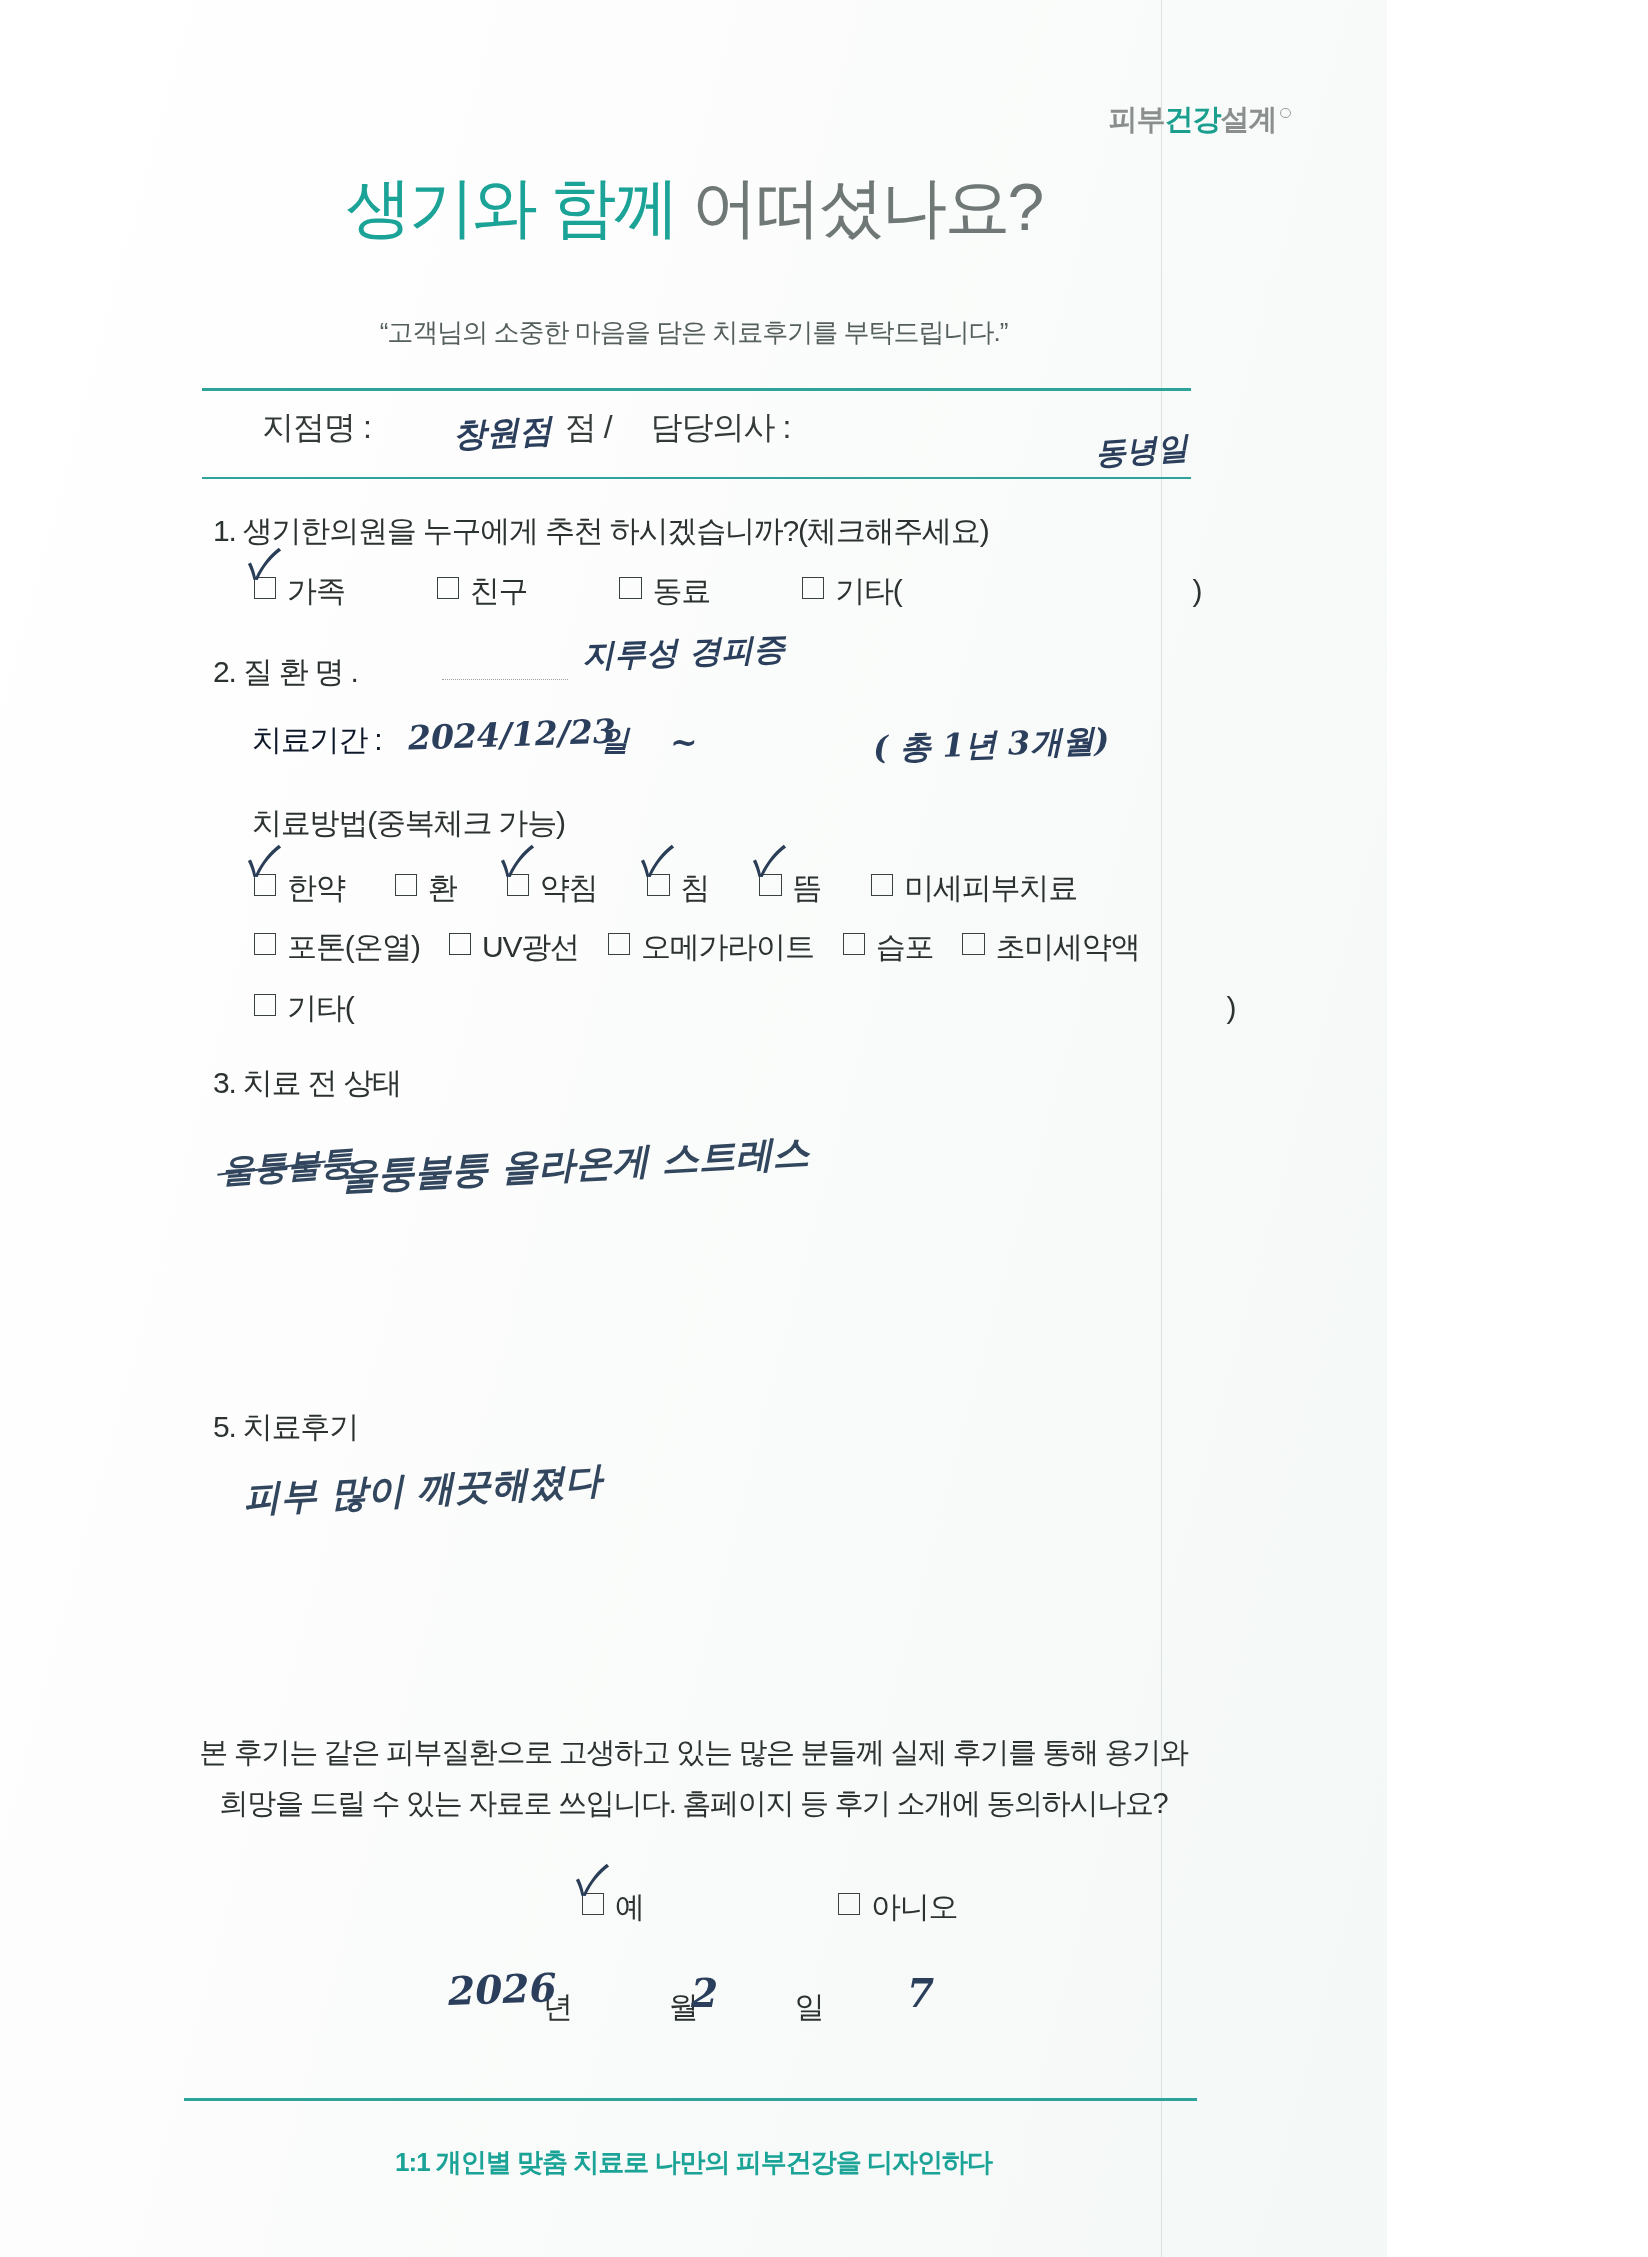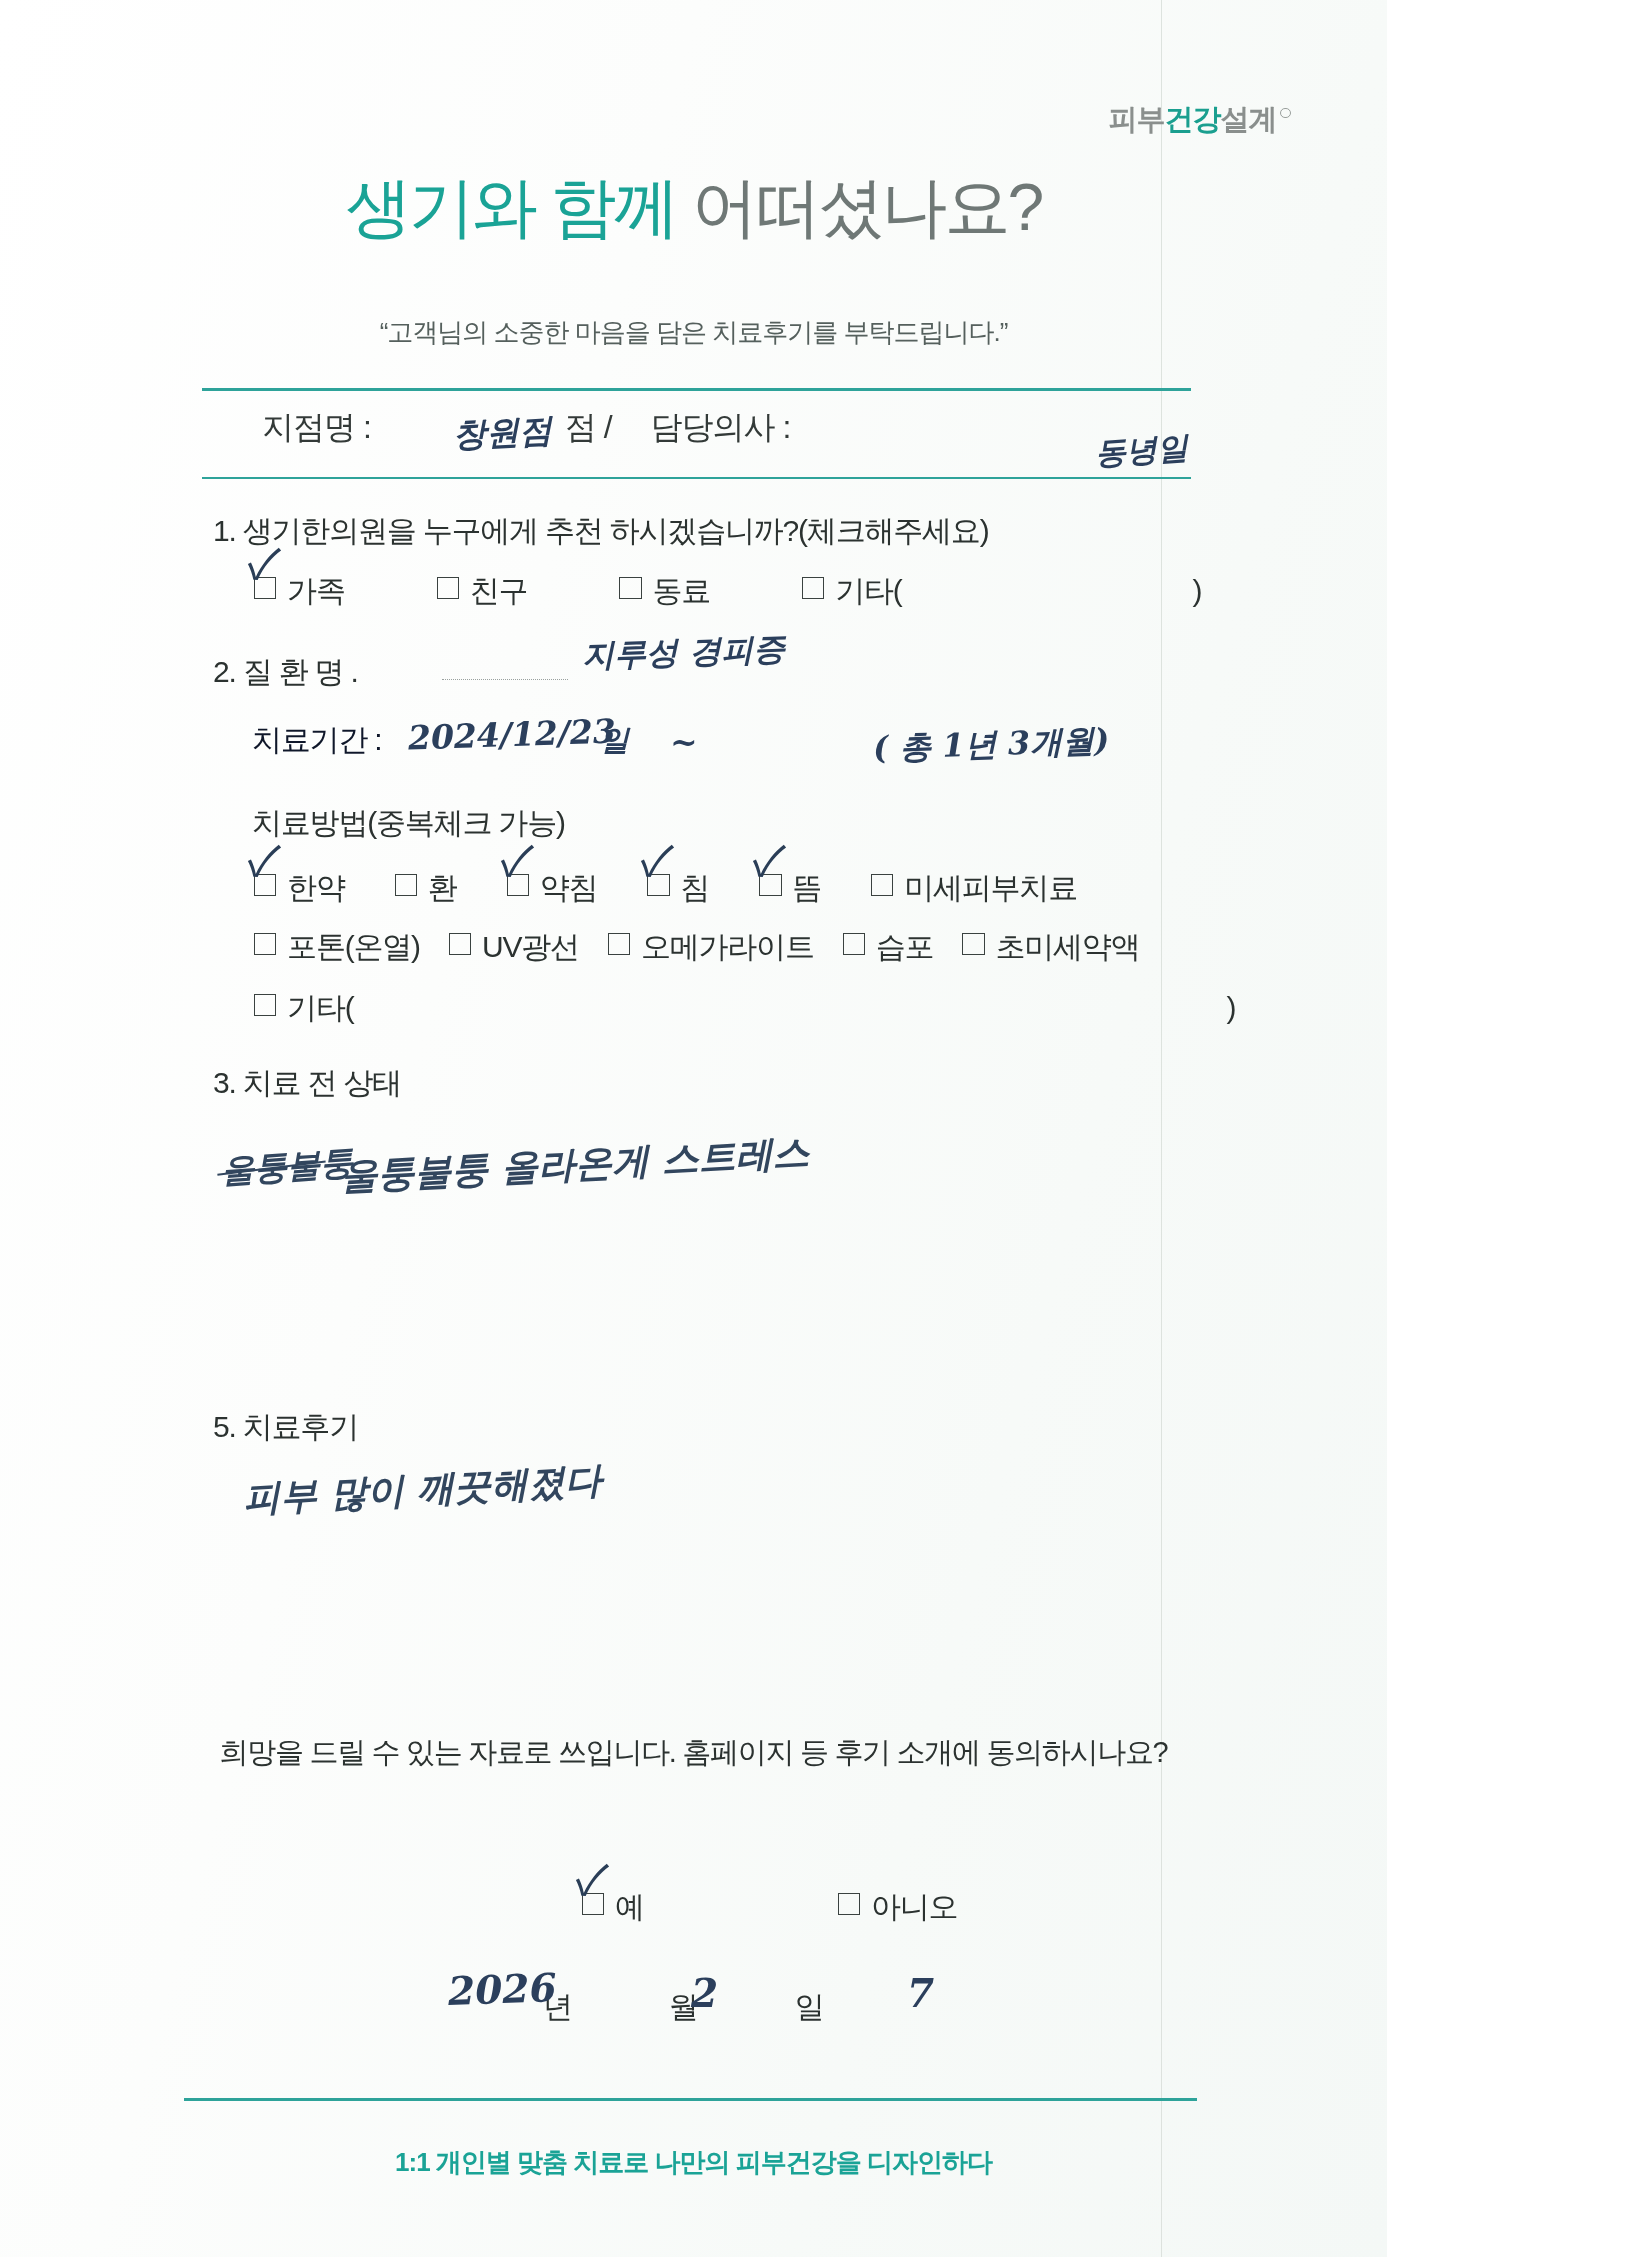--- a/index.html
+++ b/index.html
@@ -355,20 +355,21 @@
     <div class="hand hw-pre1">
       <span>울퉁불퉁</span>
       <span class="strike"></span>
     </div>
     <div class="hand hw-pre2">울퉁불퉁 올라온게 스트레스</div>
 
     <div class="q q4">5. 치료후기</div>
     <div class="hand hw-review">피부 많이 깨끗해졌다</div>
 
     <div class="consent">
+      <div>본 후기는 같은 피부질환으로 고생하고 있는 많은 분들께 실제 후기를 통해 용기와</div>
       <div>희망을 드릴 수 있는 자료로 쓰입니다. 홈페이지 등 후기 소개에 동의하시나요?</div>
     </div>
     <div class="consentrow">
       <span class="opt"><span class="box"></span><span class="checkmark">✓</span><span>예</span></span><span class="sgap"></span><span class="opt"><span class="box"></span><span>아니오</span></span>
     </div>
 
     <div class="daterow">
       <span class="u1"></span><span>년</span><span class="u2"></span><span>월</span><span class="u2"></span><span>일</span>
     </div>
     <div class="hand hw-y">2026</div>

